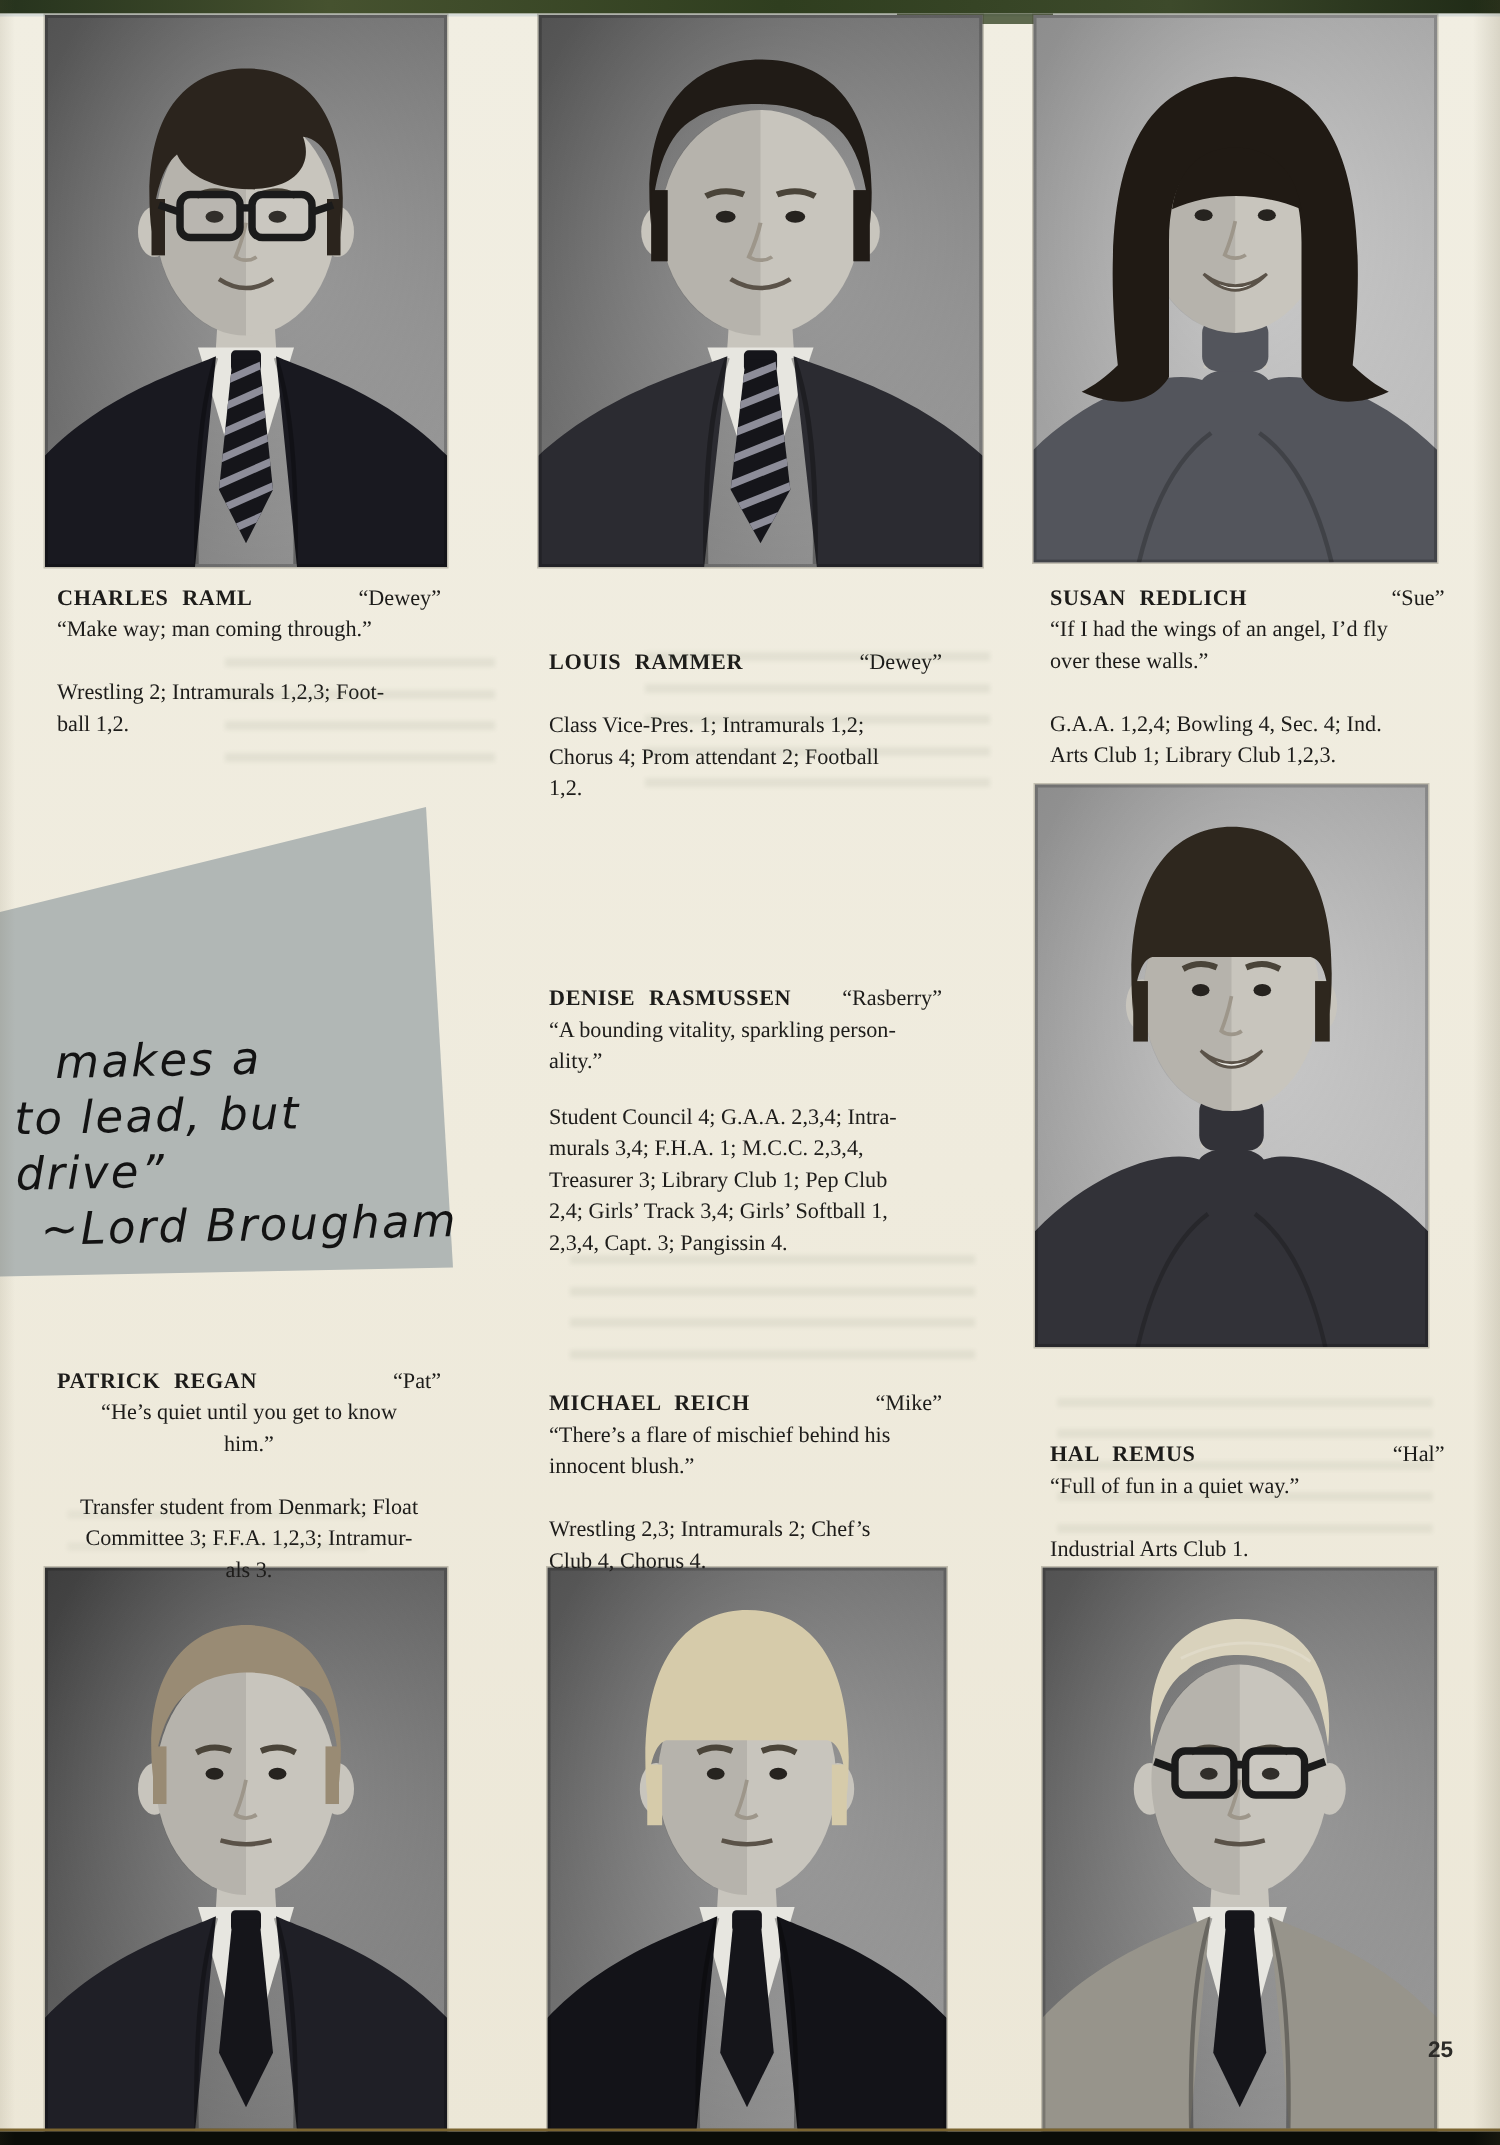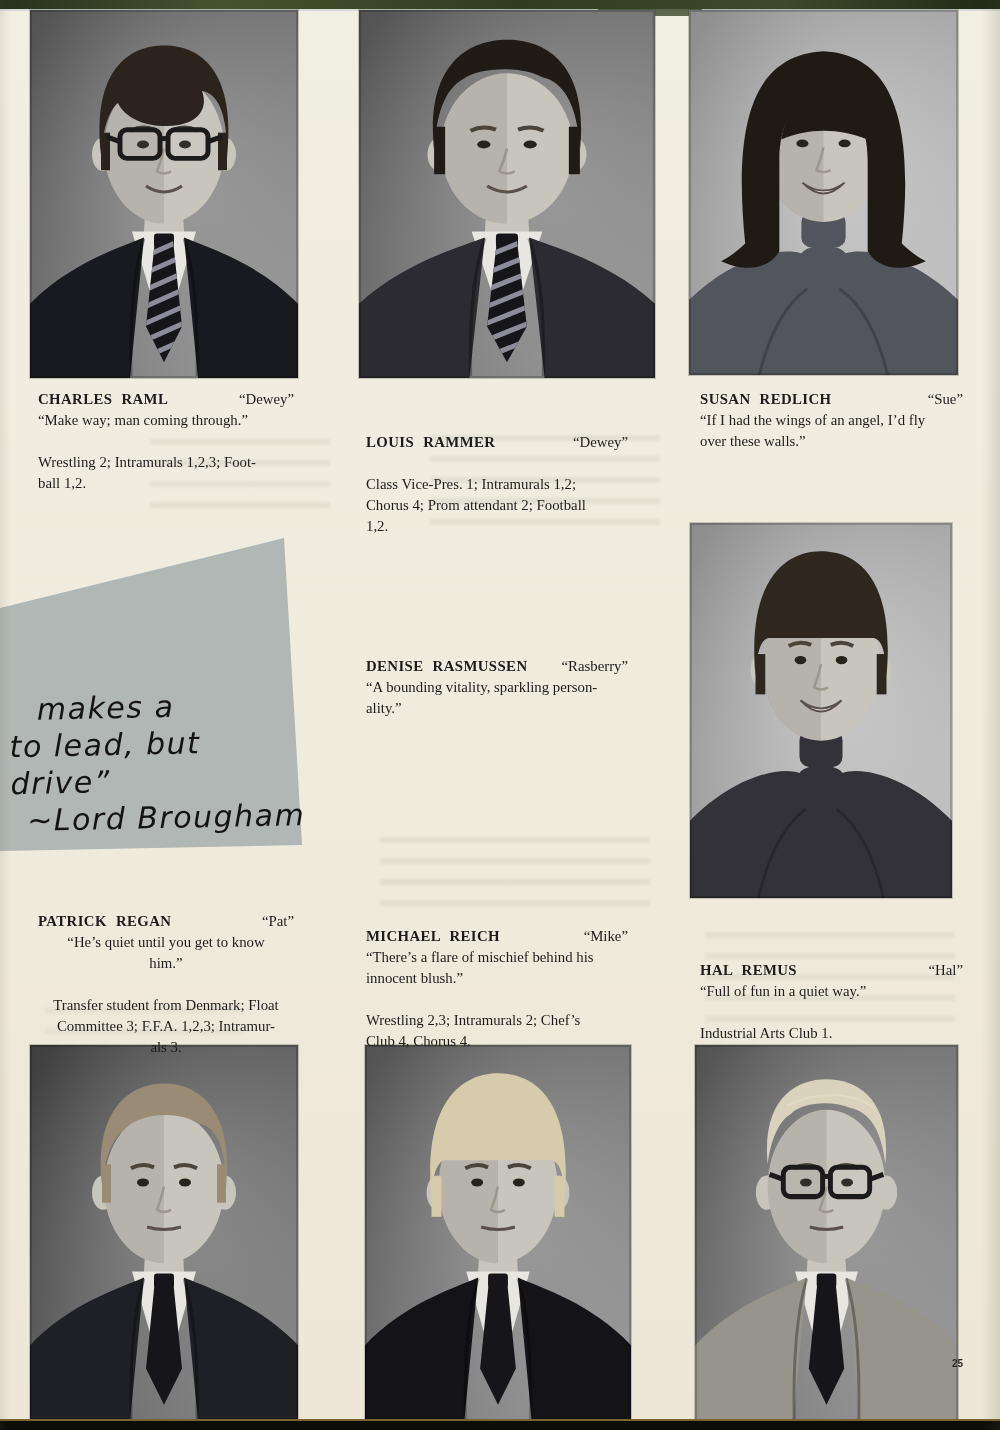--- a/index.html
+++ b/index.html
@@ -49,21 +49,21 @@
 
   
   .quote-svg{position:absolute;left:0;top:530px;width:310px;height:325px;}
   .hand{position:absolute;left:10px;top:688px;width:306px;
     font-family:"DejaVu Sans",sans-serif;font-style:italic;font-size:30px;line-height:37px;
     color:#131313;letter-spacing:1.5px;transform:rotate(-1.2deg);}
   .hand .line:nth-child(1){padding-left:28px;}
   .hand .line:nth-child(4){padding-left:16px;}
 
   .page-number{position:absolute;left:952px;top:1358px;width:40px;
-    font-family:"Liberation Sans",sans-serif;font-weight:700;font-size:10px;color:#2c2b28;}
+    font-family:"Liberation Sans",sans-serif;font-weight:700;font-size:15px;color:#2c2b28;}
 
   
   .bleed{position:absolute;opacity:.08;filter:blur(1.5px);pointer-events:none;
     background:repeating-linear-gradient(180deg,transparent 0 7px,#4c5c42 7px 13px,transparent 13px 21px);}
   .b0{left:150px;top:432px;width:180px;height:86px;}
   .b1{left:430px;top:428px;width:230px;height:100px;}
   .b2{left:380px;top:830px;width:270px;height:90px;}
   .b3{left:705px;top:925px;width:250px;height:110px;opacity:.07;}
   .b4{left:45px;top:1000px;width:200px;height:40px;opacity:.05;}
 </style>
@@ -432,30 +432,41 @@
 
   <div class="entry e2">
     <div class="name-row">
       <span class="name">SUSAN REDLICH</span>
       <span class="nickname">“Sue”</span>
     </div>
     <div class="quote">
         <div class="line">“If I had the wings of an angel, I’d fly</div>
         <div class="line">over these walls.”</div>
       </div>
+    <div class="activities">
+        <div class="line">G.A.A. 1,2,4; Bowling 4, Sec. 4; Ind.</div>
+        <div class="line">Arts Club 1; Library Club 1,2,3.</div>
+      </div>
   </div>
 
   <div class="entry e3">
     <div class="name-row">
       <span class="name">DENISE RASMUSSEN</span>
       <span class="nickname">“Rasberry”</span>
     </div>
     <div class="quote">
         <div class="line">“A bounding vitality, sparkling person-</div>
         <div class="line">ality.”</div>
+      </div>
+    <div class="activities">
+        <div class="line">Student Council 4; G.A.A. 2,3,4; Intra-</div>
+        <div class="line">murals 3,4; F.H.A. 1; M.C.C. 2,3,4,</div>
+        <div class="line">Treasurer 3; Library Club 1; Pep Club</div>
+        <div class="line">2,4; Girls’ Track 3,4; Girls’ Softball 1,</div>
+        <div class="line">2,3,4, Capt. 3; Pangissin 4.</div>
       </div>
   </div>
 
   <div class="entry e4">
     <div class="name-row">
       <span class="name">PATRICK REGAN</span>
       <span class="nickname">“Pat”</span>
     </div>
     <div class="quote">
         <div class="line">“He’s quiet until you get to know</div>

